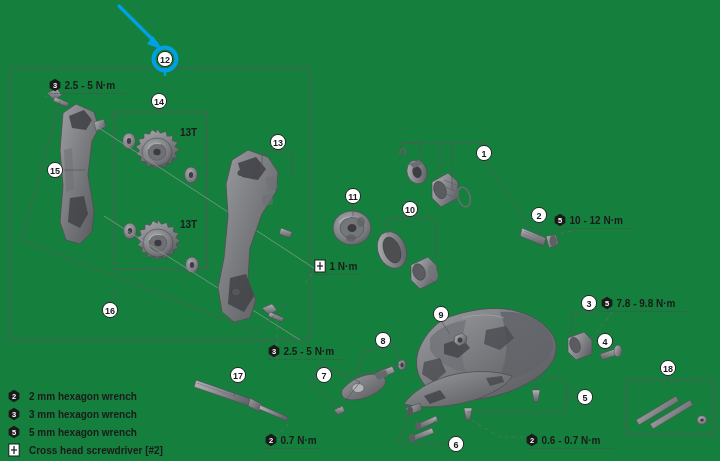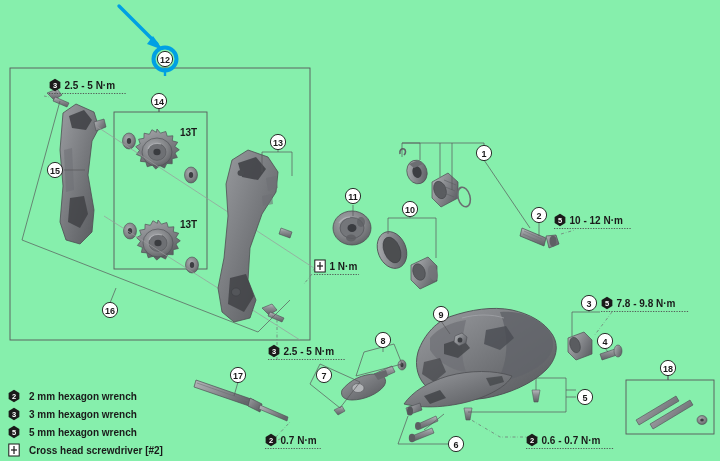--- a/index.html
+++ b/index.html
@@ -1,18 +1,18 @@
 <!DOCTYPE html>
 <html><head>
 <meta charset="utf-8">
 <title>Exploded Parts Diagram</title>
 <style>
   html,body{margin:0;padding:0;background:#ffffff;}
   body{font-family:"Liberation Sans",sans-serif;}
-  #stage{position:relative;width:720px;height:461px;background:#86efac;overflow:hidden;}
+  #stage{position:relative;width:720px;height:461px;background:#15803d;overflow:hidden;}
   svg.layer{position:absolute;left:0;top:0;width:720px;height:461px;}
   .callout-txt{font-family:"Liberation Sans",sans-serif;font-size:9px;font-weight:bold;fill:#1a1a1a;text-anchor:middle;dominant-baseline:central;}
   .callout-hl-txt{font-family:"Liberation Sans",sans-serif;font-size:9px;font-weight:bold;fill:#1a1a1a;text-anchor:middle;dominant-baseline:central;}
   .torque-txt{font-family:"Liberation Sans",sans-serif;font-size:10px;font-weight:bold;fill:#1a1a1a;dominant-baseline:central;}
   .tooth-txt{font-family:"Liberation Sans",sans-serif;font-size:10px;font-weight:bold;fill:#1a1a1a;dominant-baseline:central;}
   .legend-txt{font-family:"Liberation Sans",sans-serif;font-size:10px;font-weight:bold;fill:#1a1a1a;dominant-baseline:central;}
   .badge-num{font-family:"Liberation Sans",sans-serif;font-size:7.5px;font-weight:bold;fill:#ffffff;text-anchor:middle;dominant-baseline:central;}
   .leader{stroke:#58585a;stroke-width:.7;fill:none;}
   .boxline{stroke:#58585a;stroke-width:.9;fill:none;}
   .dashdot{stroke:#6d6e71;stroke-width:.7;fill:none;stroke-dasharray:3 2 .5 2;}

